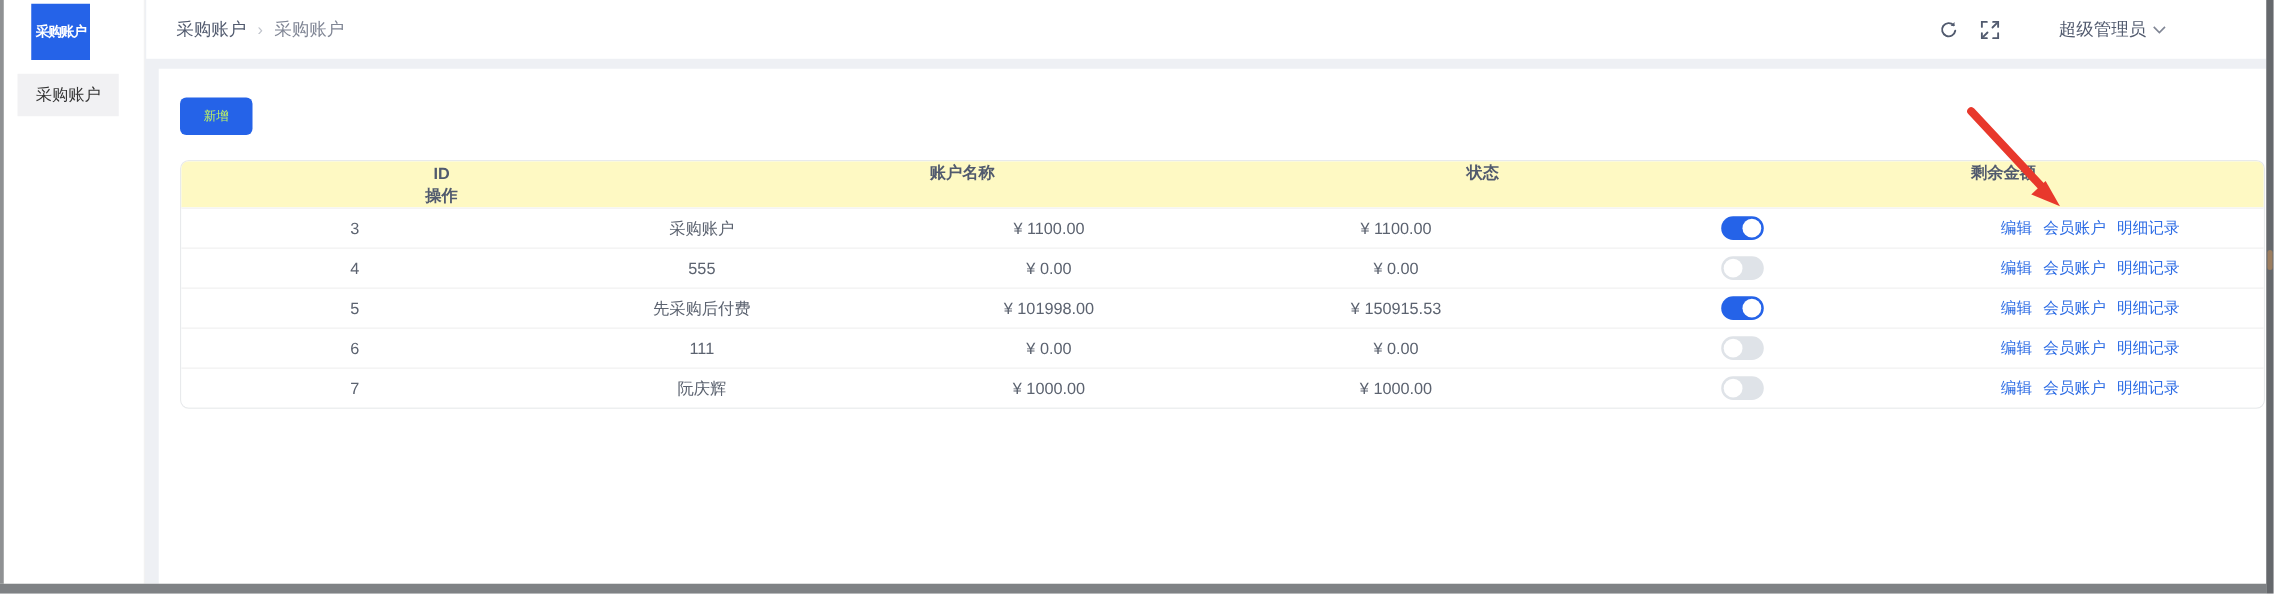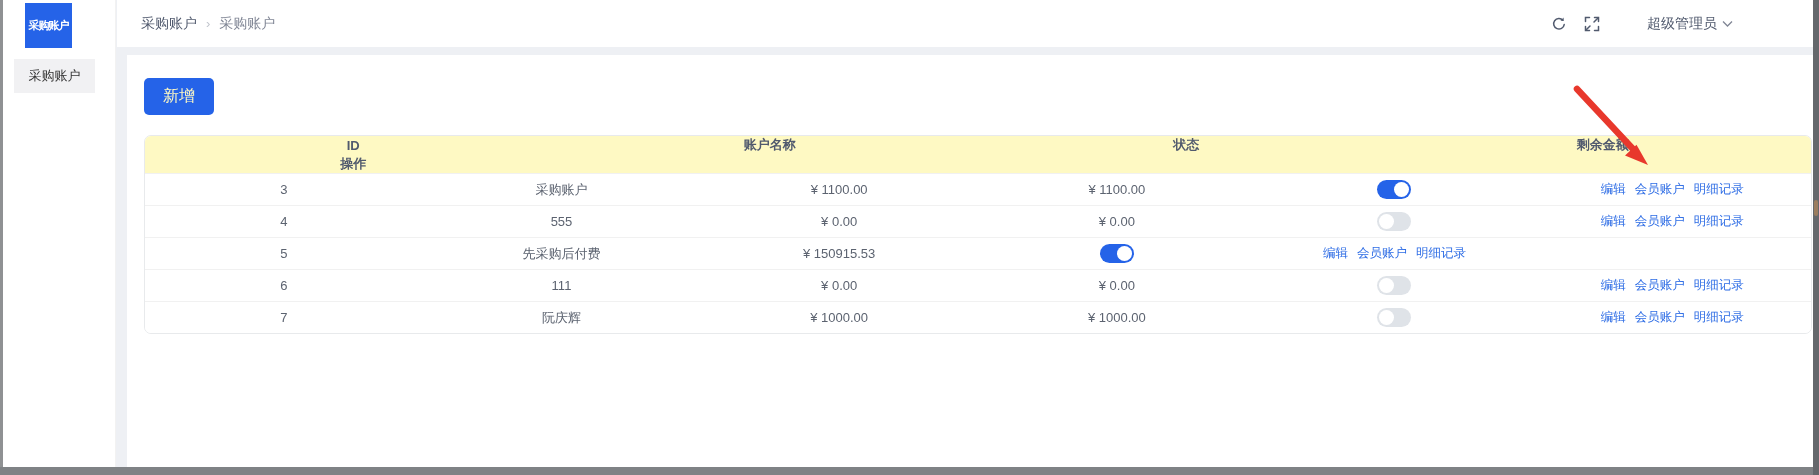--- a/index.html
+++ b/index.html
@@ -38,21 +38,21 @@
               radial-gradient(circle at 80% 18%, #e9bcc4 0 26%, transparent 27%),
               radial-gradient(circle at 22% 22%, #b98d66 0 20%, transparent 21%),
               radial-gradient(circle at 62% 62%, #8a6a4f 0 24%, transparent 25%),
               radial-gradient(circle at 40% 45%, #f6ead f0 0 38%, transparent 39%),
               #ecd9ca; }
   .user-wrap { display:flex; align-items:center; gap:5px; cursor:pointer;text-align:center; }
   .user-name { font-size:14px; color:#515a6e; }
 
   
   .content { position:absolute; left:124px; top:55px; width:1686px; height:412px; background:#fff; padding:23px 4px 0 17px; }
-  .btn-add { display:inline-block; background:var(--accent); color:#fef9c3; font-size:16px;
+  .btn-add { display:inline-block; background:var(--accent); color:#bef264; font-size:10px;
              padding:8px 19px; border:none; border-radius:5px; cursor:pointer; font-family:inherit; }
 
   
   .table { margin-top:20px; width:1668px; border:1px solid #e8eaec; border-radius:7px; overflow:hidden; position:relative; }
   .thead { display:grid; grid-template-columns:repeat(4,1fr); background:#fef9c3; height:37px; align-items:center; }
   .th { text-align:center; font-size:13px; font-weight:bold; color:#515a6e; }
   .tr { display:grid; grid-template-columns:repeat(6,1fr); height:32px; align-items:center; border-top:1px solid #f1f1f1; background:#fff; }
   .td { text-align:center; font-size:13px; color:#5c6370; }
   
   .toggle { display:inline-block; width:34px; height:19px; border-radius:10px; position:relative; cursor:pointer; vertical-align:middle; }
@@ -145,20 +145,21 @@
             <div class="td"><span class="toggle off"><span class="knob"></span></span></div>
             <div class="td actions">
               <a>编辑</a>
               <a>会员账户</a>
               <a>明细记录</a>
             </div>
           </div>
           <div class="tr">
             <div class="td">5</div>
             <div class="td">先采购后付费</div>
+            <div class="td">¥ 101998.00</div>
             <div class="td">¥ 150915.53</div>
             <div class="td"><span class="toggle on"><span class="knob"></span></span></div>
             <div class="td actions">
               <a>编辑</a>
               <a>会员账户</a>
               <a>明细记录</a>
             </div>
           </div>
           <div class="tr">
             <div class="td">6</div>

